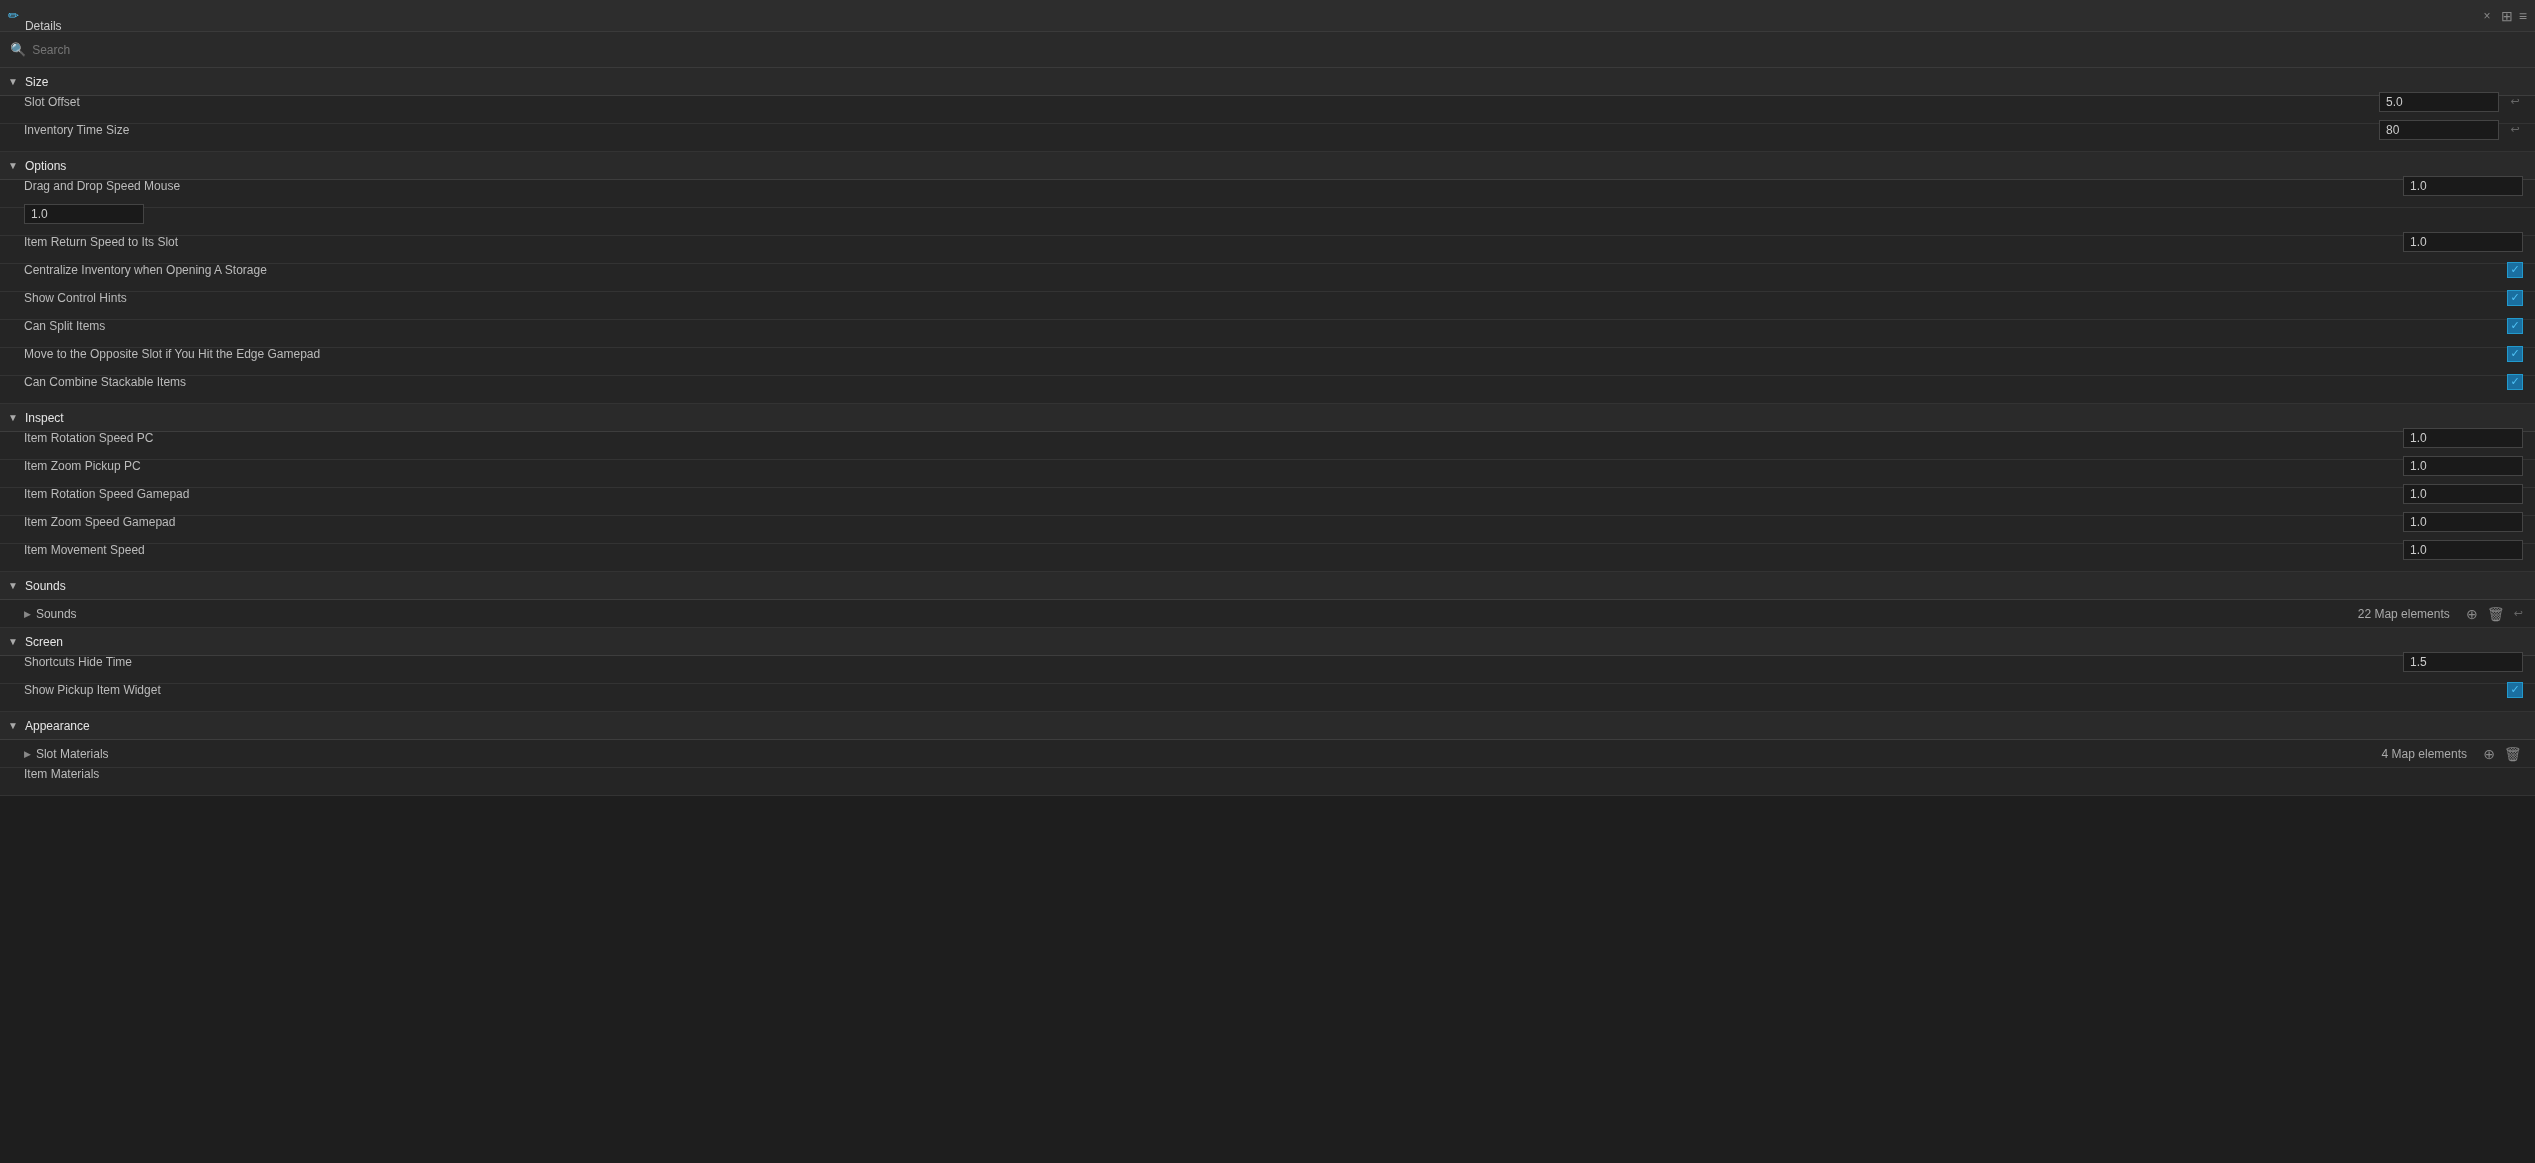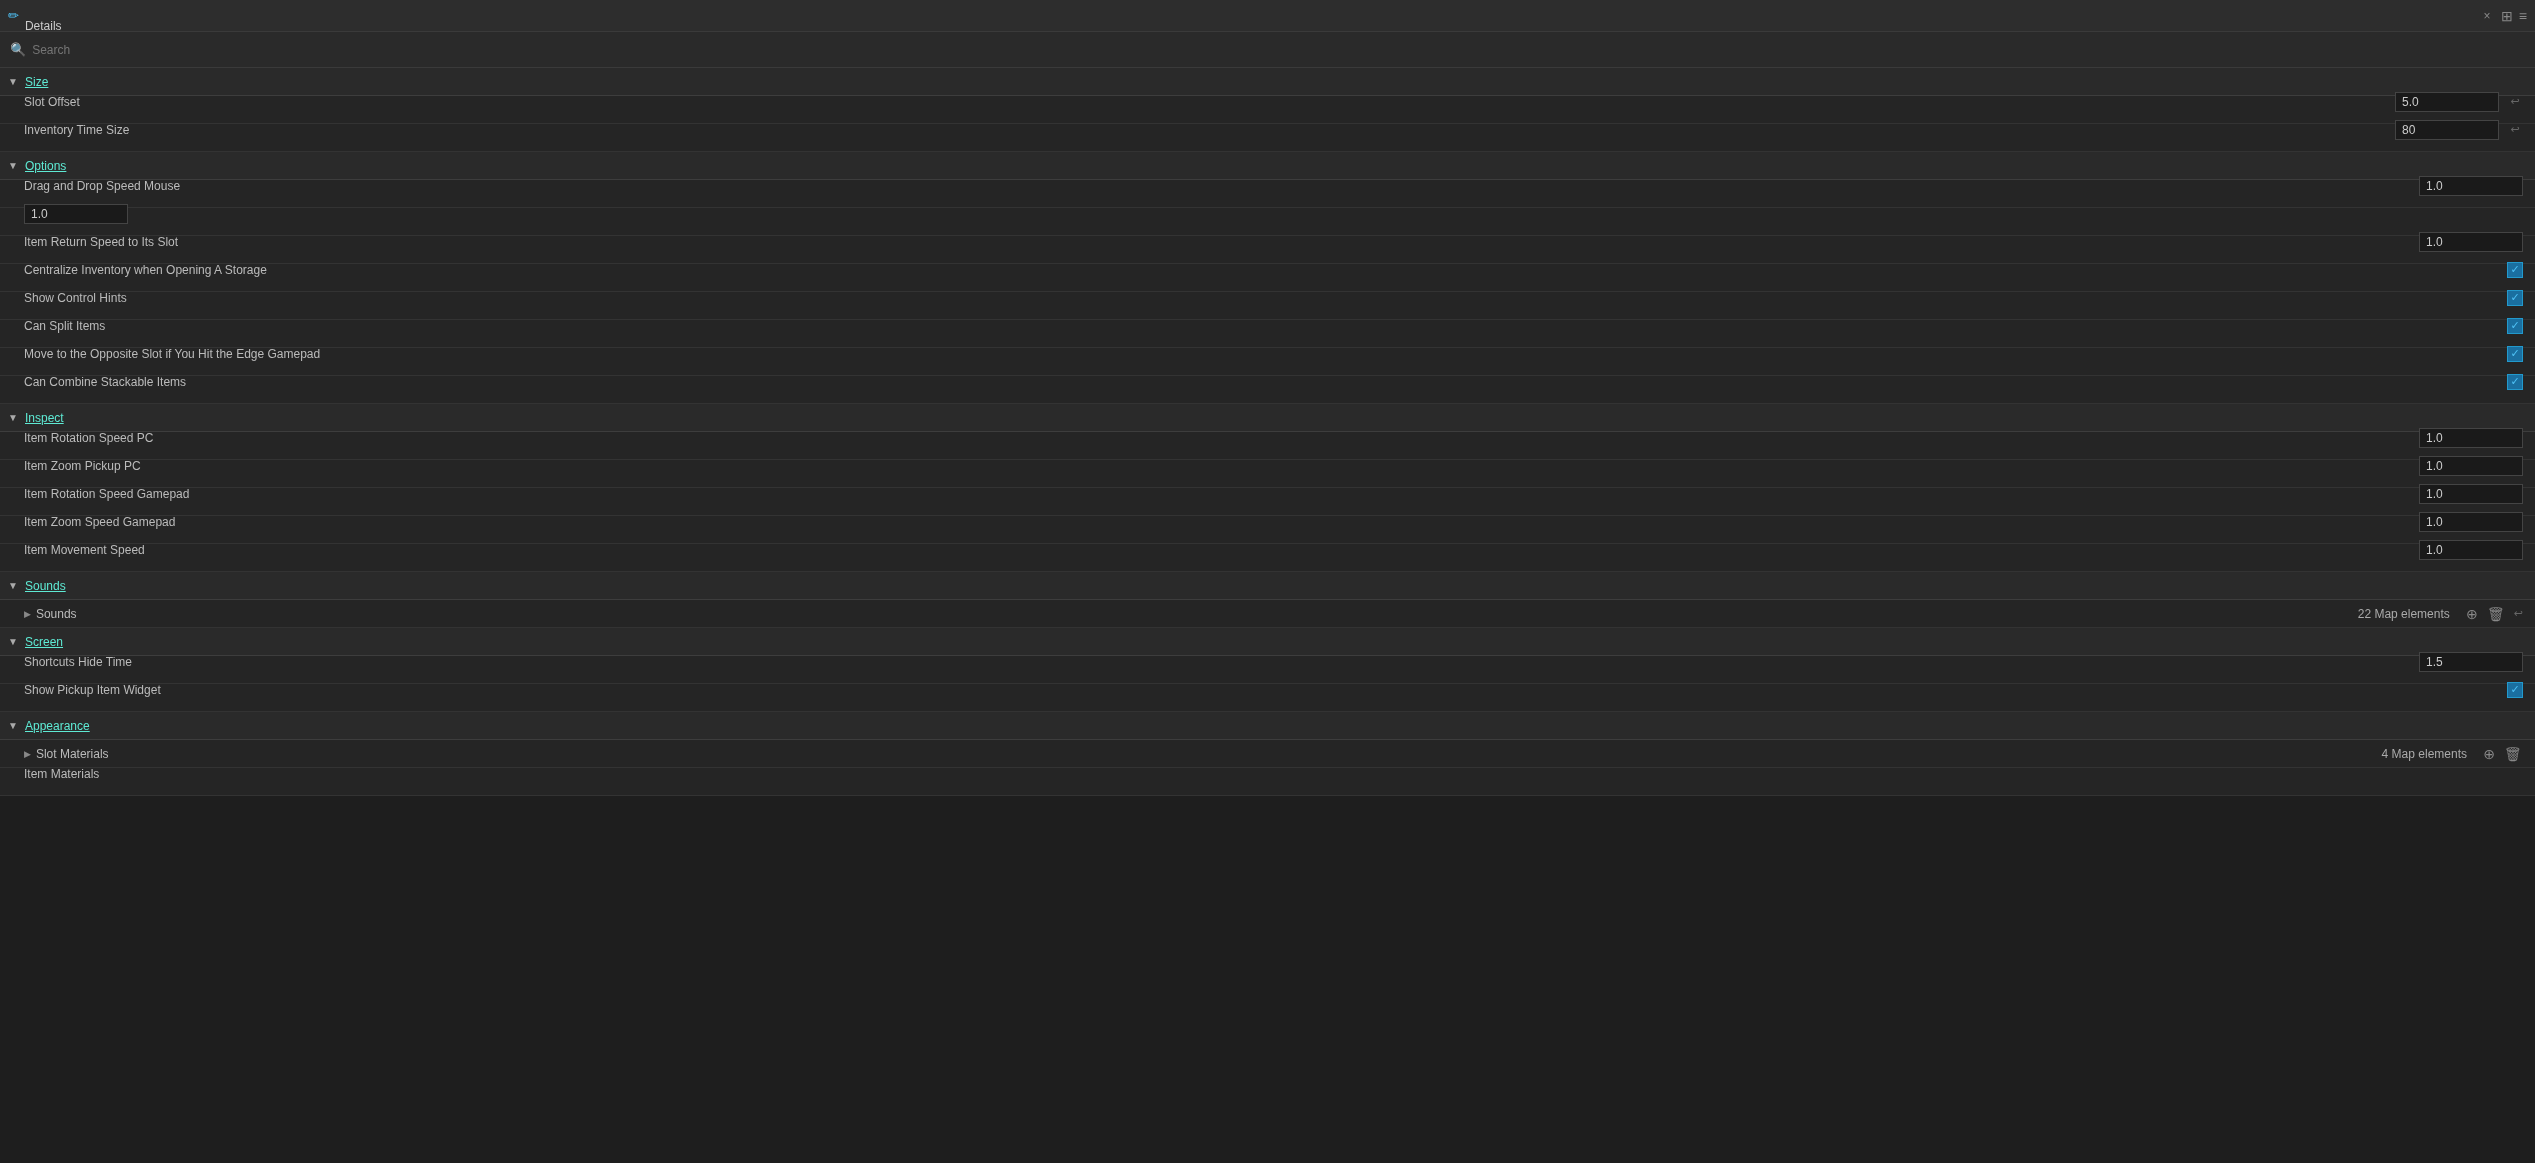--- a/index.html
+++ b/index.html
@@ -67,24 +67,23 @@
       gap: 5px;
       cursor: pointer;
       border-bottom: 1px solid #3d3d3d;
     }
     .section-chevron {
       color: #aaa;
       font-size: 10px;
       width: 12px;
     }
     .section-title {
-      color: #5eead4;
+      color: #e5e5e5;
       font-size: 12px;
       font-weight: 500;
-      text-decoration: underline;
     }
     .property-row {
       display: flex;
       align-items: center;
       height: 28px;
       padding: 0 12px 16px 24px;
       border-bottom: 1px solid #333;
       background: #252525;
     }
     .property-label {
@@ -96,21 +95,21 @@
       display: flex;
       align-items: center;
       gap: 8px;
     }
     .value-input {
       background: #1a1a1a;
       border: 1px solid #444;
       color: #cccccc;
       font-size: 12px;
       padding: 2px 6px;
-      width: 104px;
+      width: 120px;
       height: 20px;
       outline: none;
     }
     .reset-btn {
       color: #666;
       font-size: 11px;
       cursor: pointer;
       width: 16px;
       text-align: center;
     }

